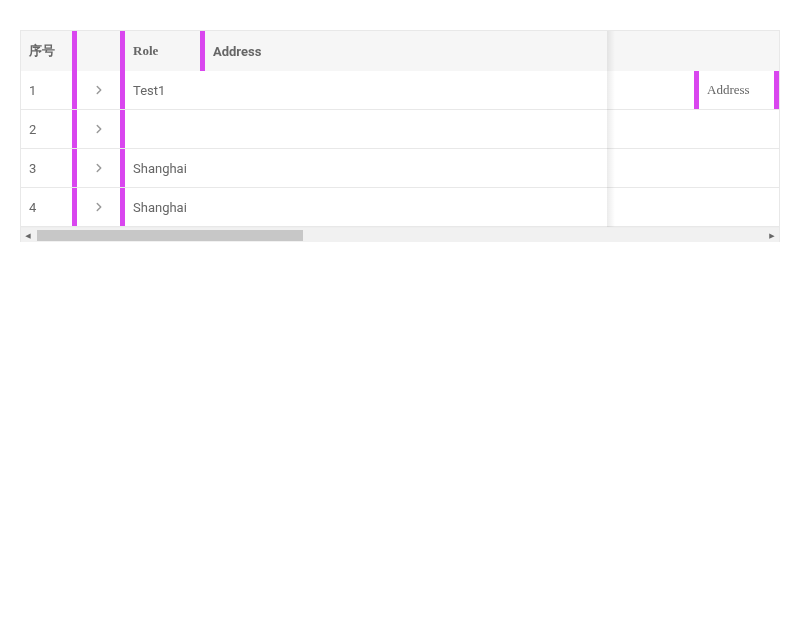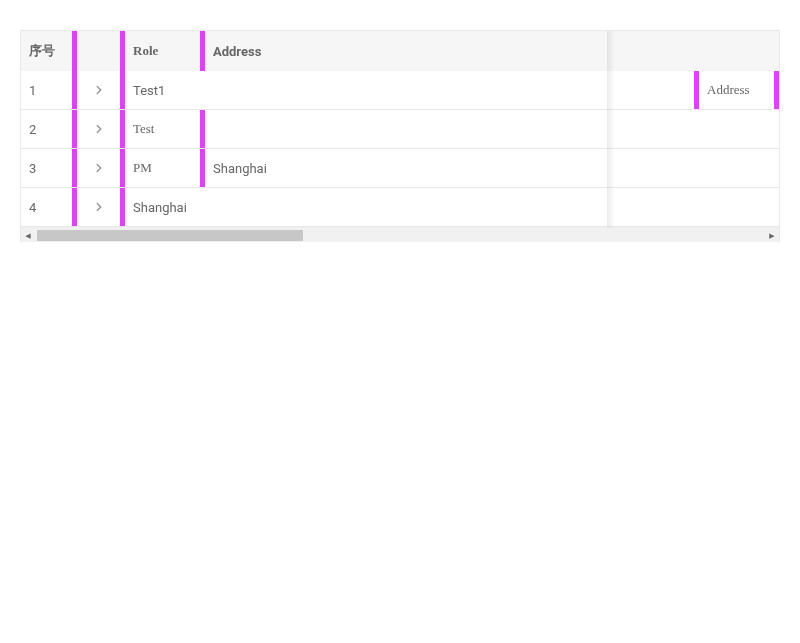--- a/index.html
+++ b/index.html
@@ -146,39 +146,33 @@
           <div class="td col-index">
               <span>2</span>
             </div>
           <div class="td col-expand">
             <span class="chevron">
               <svg viewBox="0 0 24 24" width="14" height="14" fill="none" stroke="#999" stroke-width="2.5" stroke-linecap="round" stroke-linejoin="round">
                   <polyline points="9 6 15 12 9 18"></polyline>
                 </svg>
             </span>
           </div>
-          <div class="td col-role">
-              <span>Test</span>
-            </div>
         </div>
 
         <div class="tr">
           <div class="td col-index">
               <span>3</span>
             </div>
           <div class="td col-expand">
             <span class="chevron">
               <svg viewBox="0 0 24 24" width="14" height="14" fill="none" stroke="#999" stroke-width="2.5" stroke-linecap="round" stroke-linejoin="round">
                   <polyline points="9 6 15 12 9 18"></polyline>
                 </svg>
             </span>
           </div>
-          <div class="td col-role">
-              <span>PM</span>
-            </div>
           <div class="td col-address">
               <span>Shanghai</span>
             </div>
         </div>
 
         <div class="tr">
           <div class="td col-index">
               <span>4</span>
             </div>
           <div class="td col-expand">

